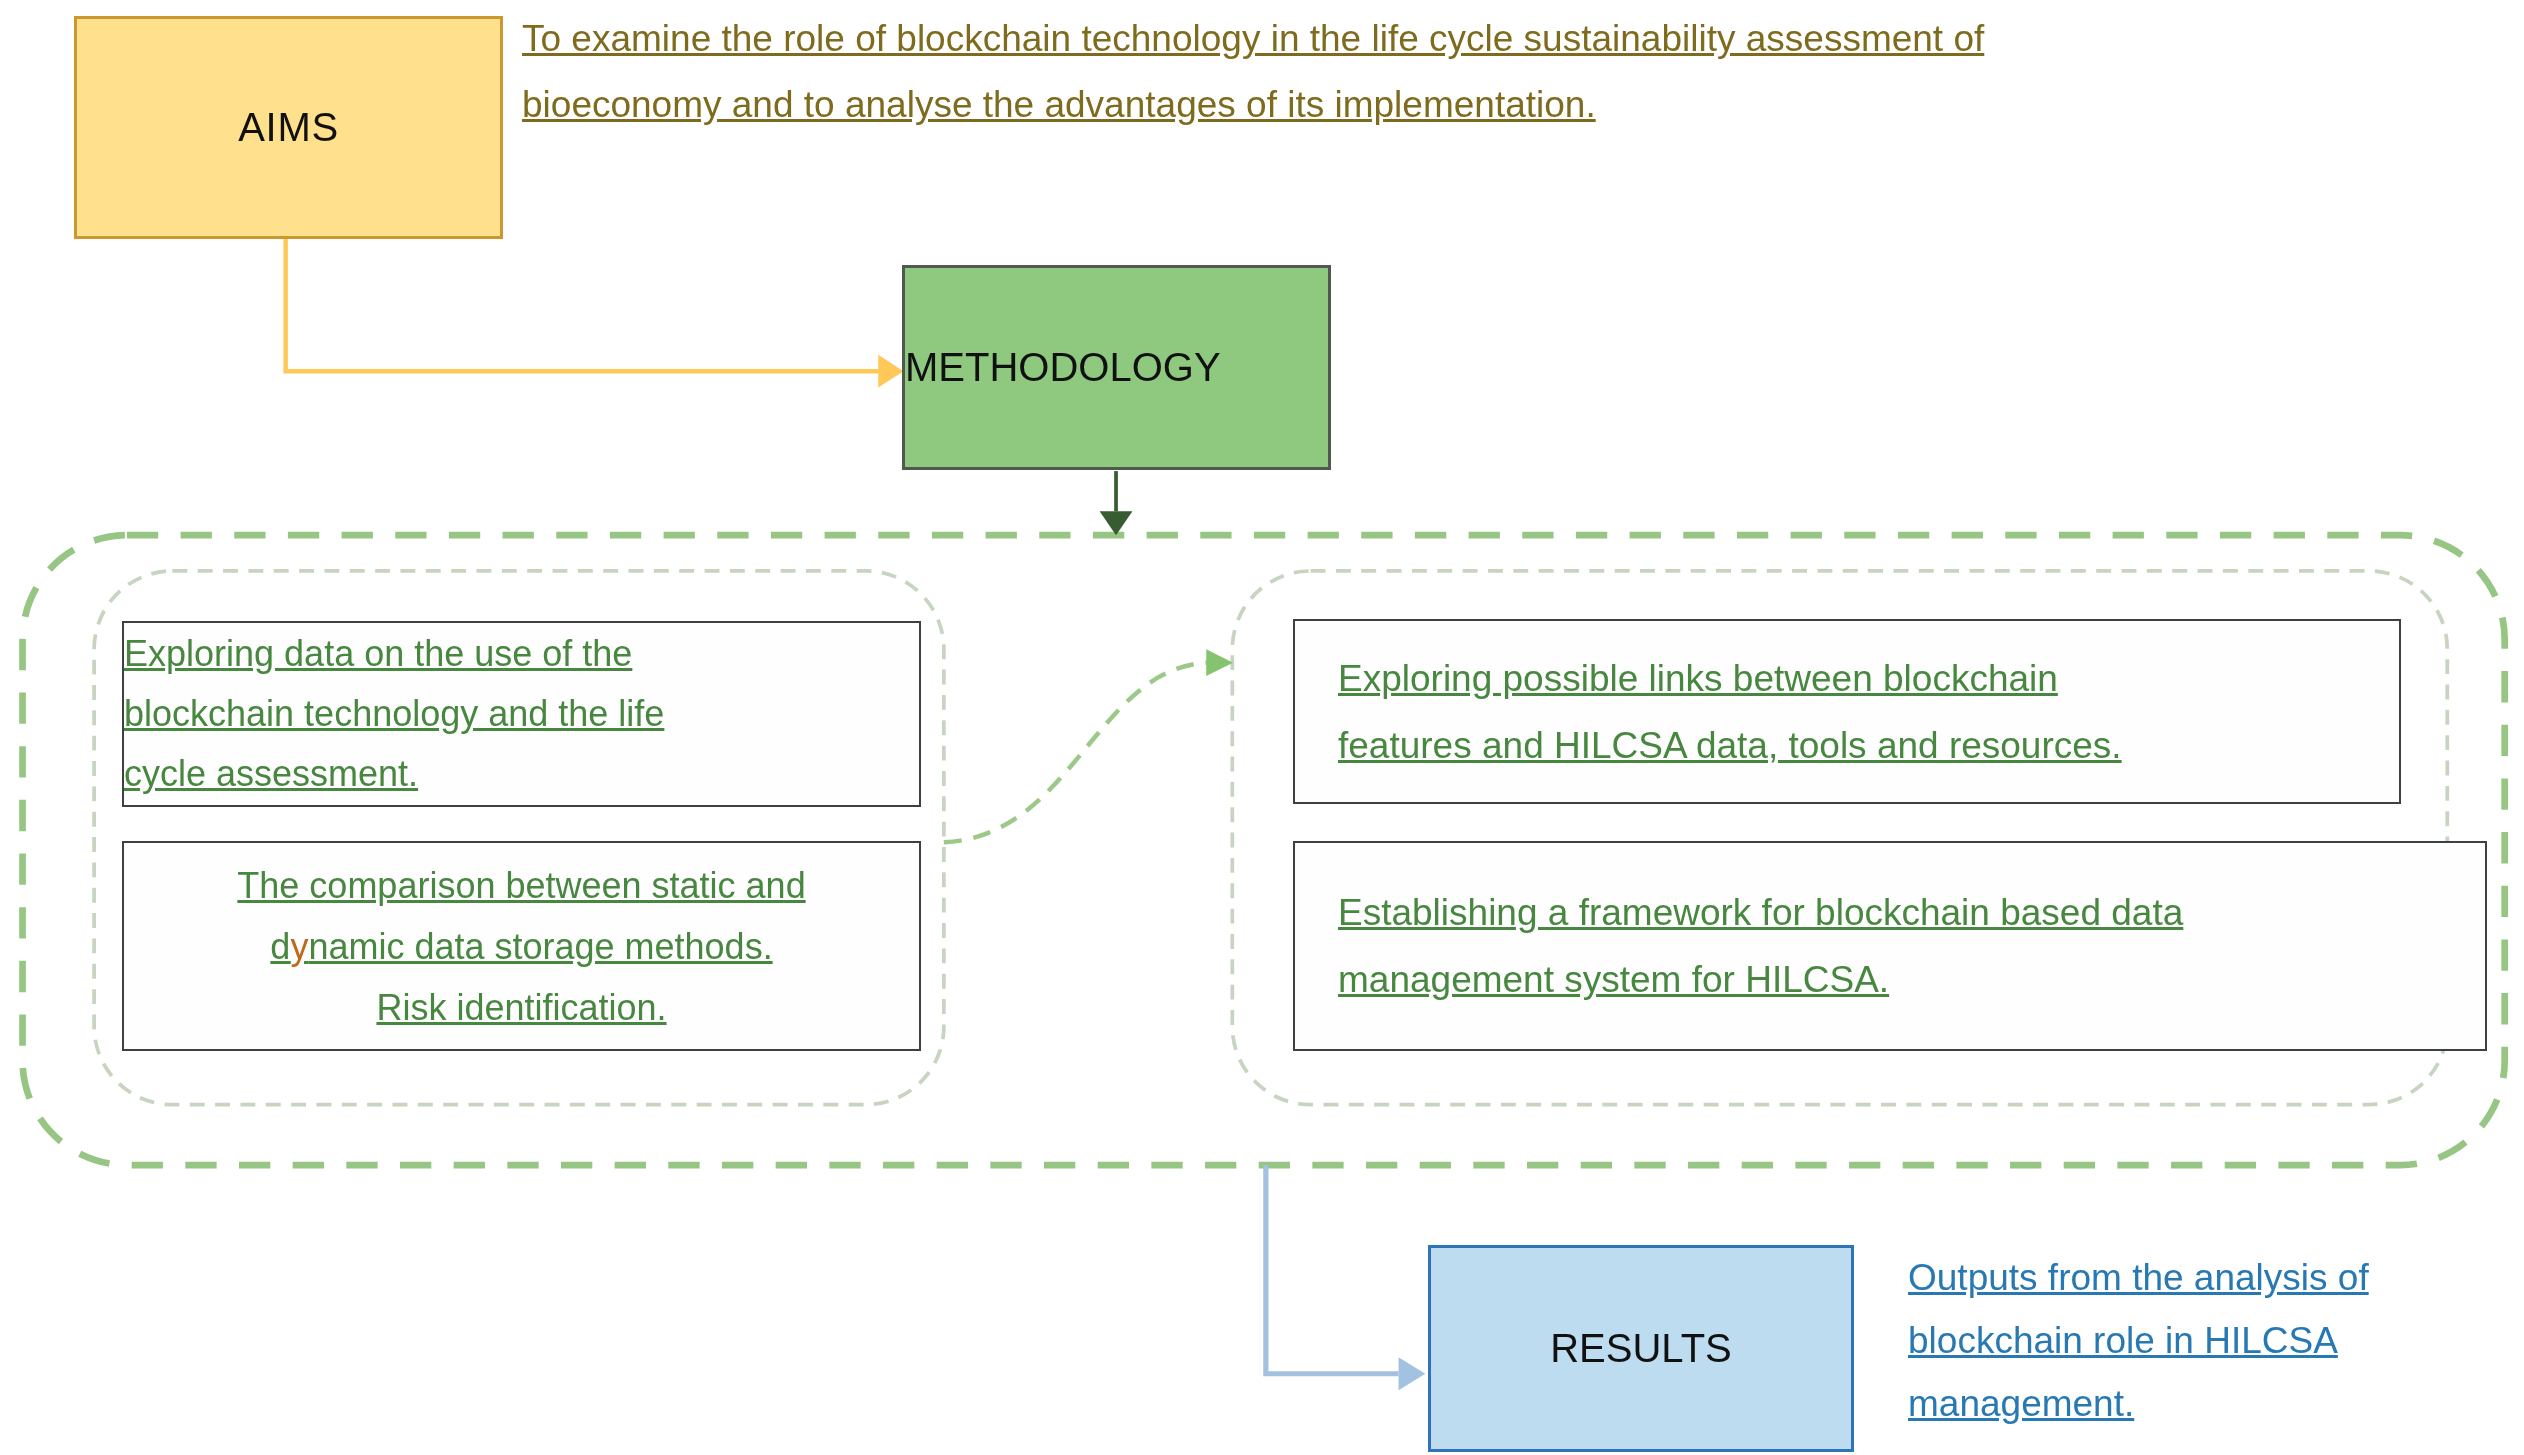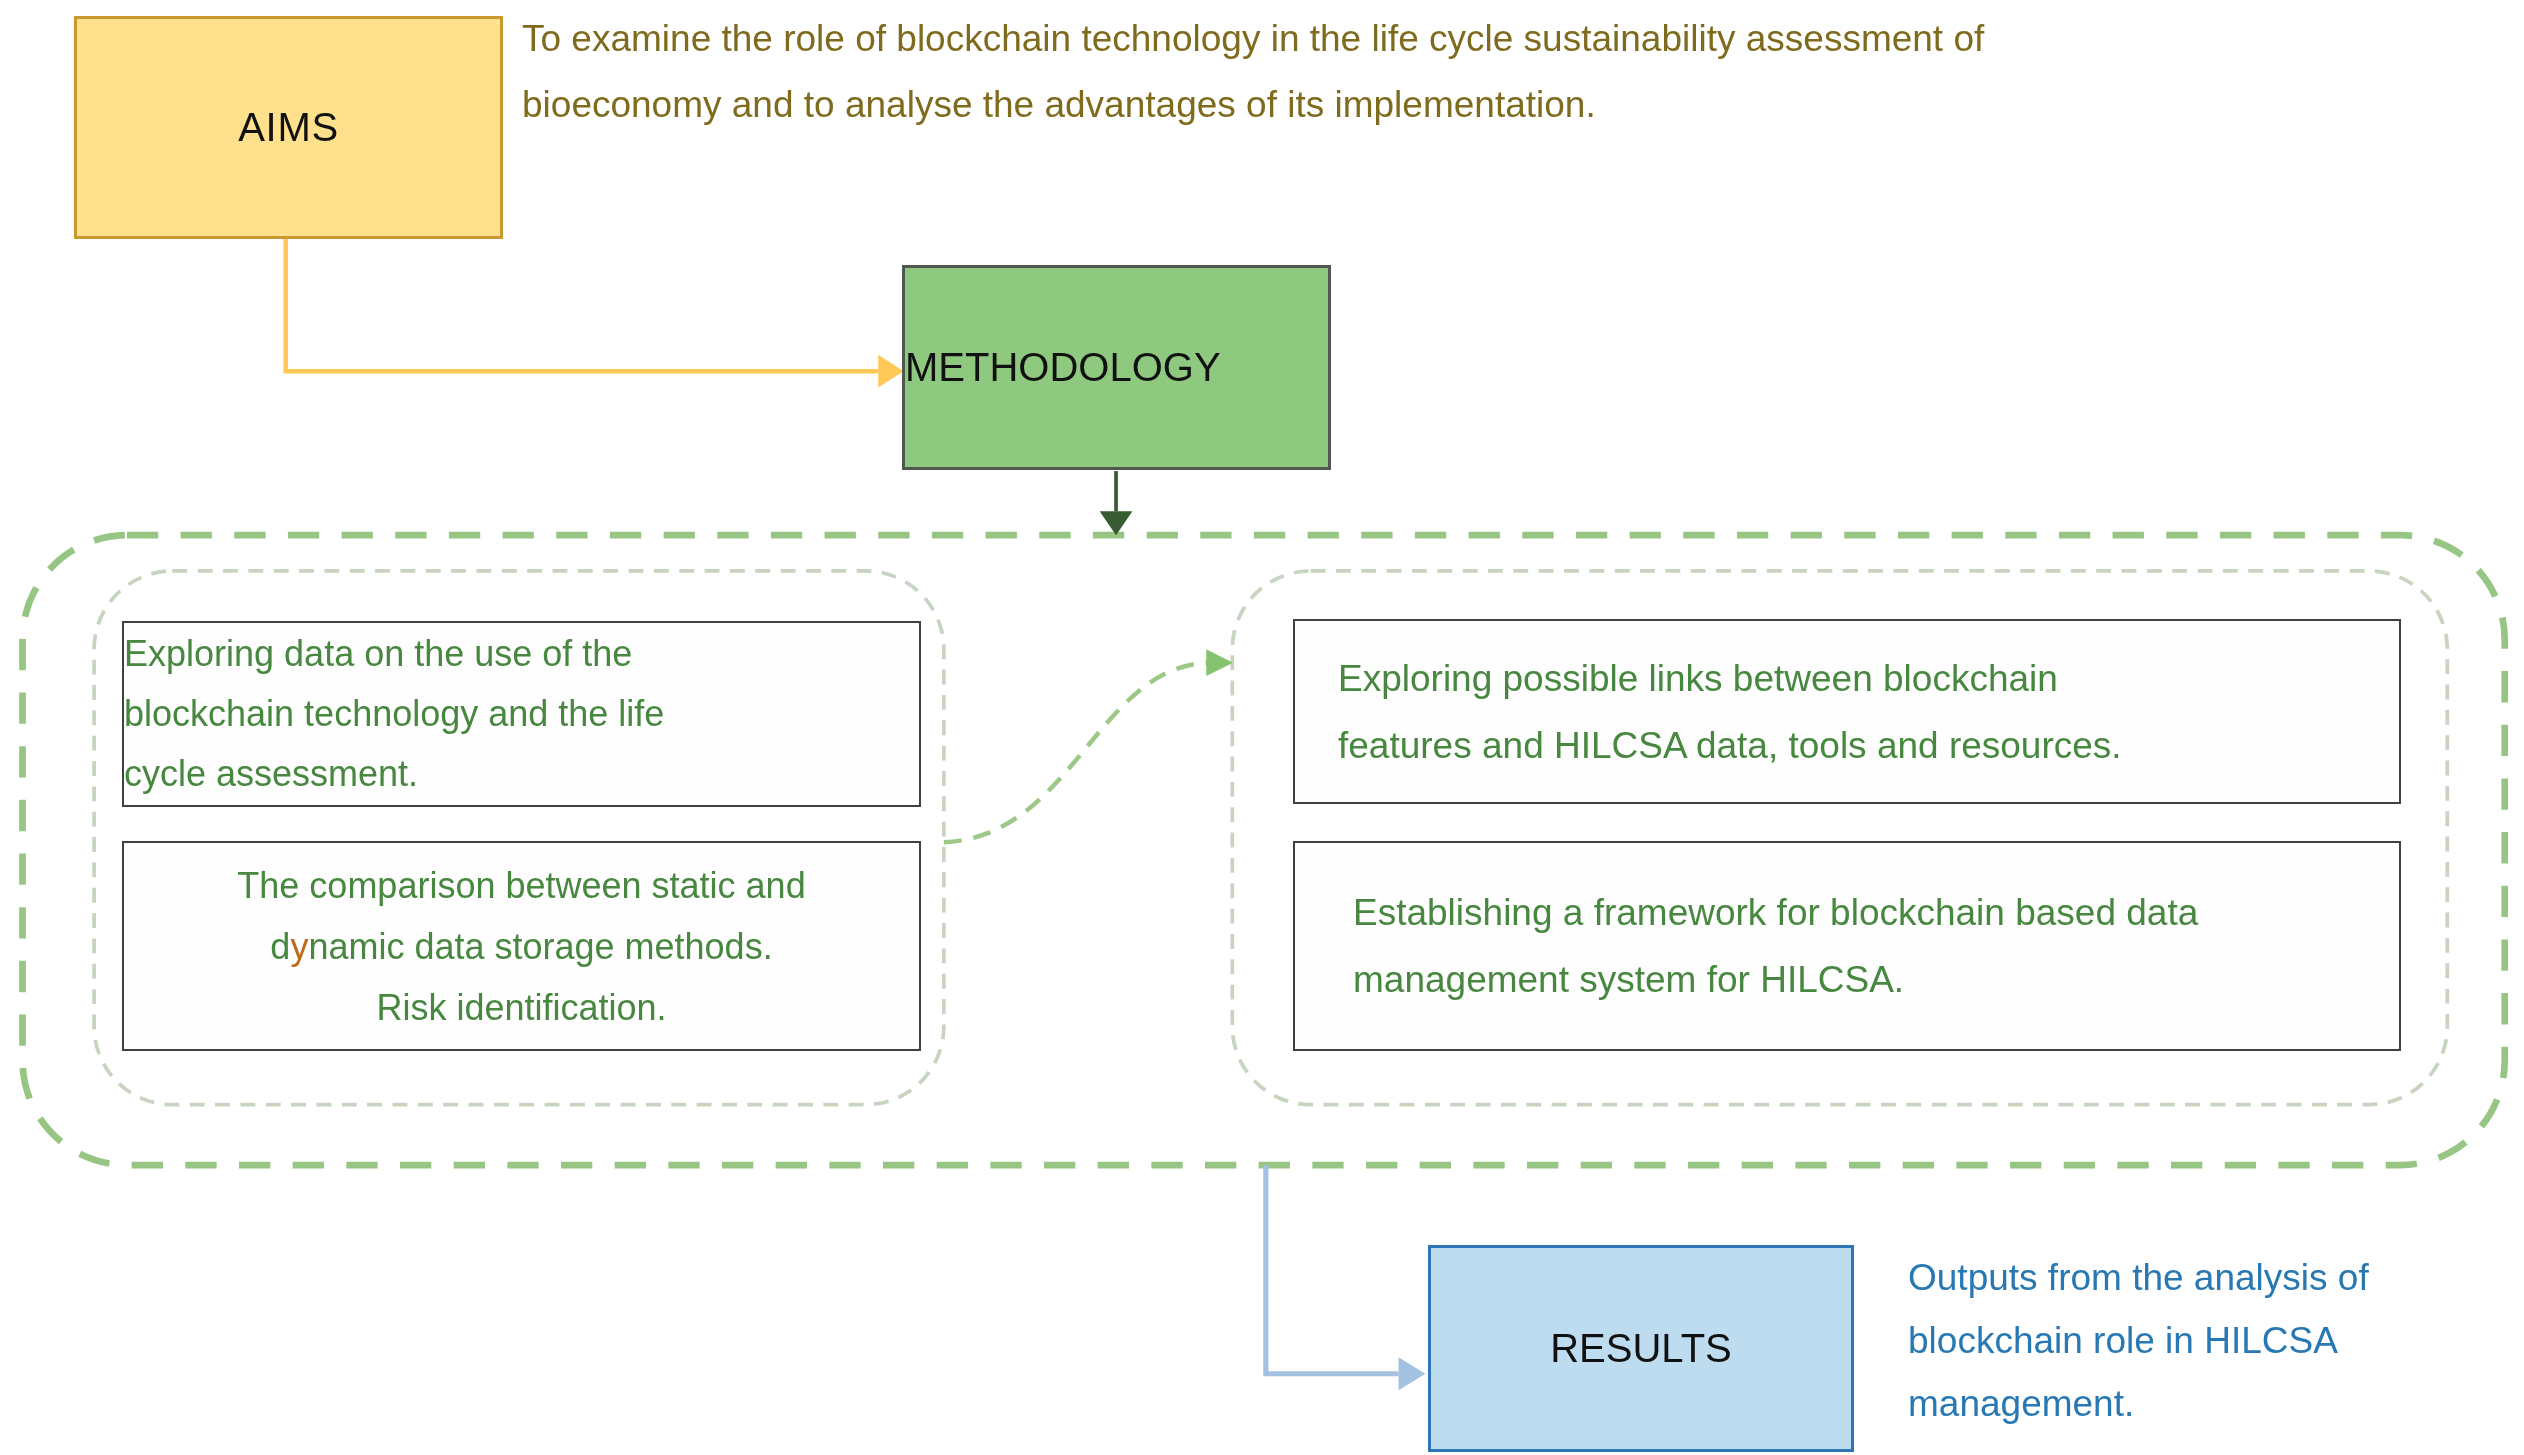--- a/index.html
+++ b/index.html
@@ -16,21 +16,21 @@
     --results-fill:#BDDCF0; --results-border:#2E75B6; --blue-text:#2778B3;
     --label-text:#111111;
   }
   html,body{margin:0;padding:0;}
   body{
     width:2525px;height:1455px;position:relative;overflow:hidden;
     background:var(--bg,#ffffff);
     font-family:"Liberation Sans", sans-serif;
   }
   .abs{position:absolute;box-sizing:border-box;}
-  .pre{white-space:pre-line;}
+  .pre{white-space:pre-line;text-decoration:underline;}
   #aims-box{
     left:74px;top:16.4px;width:429px;height:223px;
     background:var(--aims-fill,#FFE08C);
     border:3px solid var(--aims-border,#C9982E);
     display:flex;align-items:center;justify-content:center;
   }
   #aims-box .label{font-size:40px;color:var(--label-text,#111);letter-spacing:0.7px;}
   #aims-desc{
     left:522px;top:6px;width:1983px;
     font-size:37px;line-height:66px;color:var(--olive-text,#7F6B1E);
@@ -44,21 +44,21 @@
   #methodology-box .label{font-size:40px;color:var(--label-text,#111);}
   .inner-white-box{
     background:#fdfefd;
     border:2.2px solid var(--box-border,#3C423E);
     color:var(--green-text,#47873F);
     display:flex;flex-direction:column;justify-content:center;
   }
   #left-box-1{left:122px;top:621px;width:799px;height:186px;font-size:36px;line-height:60px;}
   #left-box-2{left:122px;top:841px;width:799px;height:210px;font-size:36px;line-height:61px;text-align:center;}
   #right-box-1{left:1293px;top:619px;width:1108px;height:185px;font-size:37px;line-height:67px;text-align:left;padding-left:43px;padding-right:15px;}
-  #right-box-2{left:1293px;top:841px;width:1108px;height:210px;font-size:37px;line-height:67px;text-align:left;padding-left:58px;padding-right:15px;}
+  #right-box-2{left:1293px;top:841px;width:1194px;height:210px;font-size:37px;line-height:67px;text-align:left;padding-left:43px;padding-right:15px;}
   .hl{color:var(--orange-letter,#BE6A1F);}
   #results-box{
     left:1428px;top:1245px;width:426px;height:207px;
     background:var(--results-fill,#BDDCF0);
     border:3px solid var(--results-border,#2E75B6);
     display:flex;align-items:center;justify-content:center;
   }
   #results-box .label{font-size:40px;color:var(--label-text,#111);}
   #results-desc{
     left:1908px;top:1246px;width:611px;

